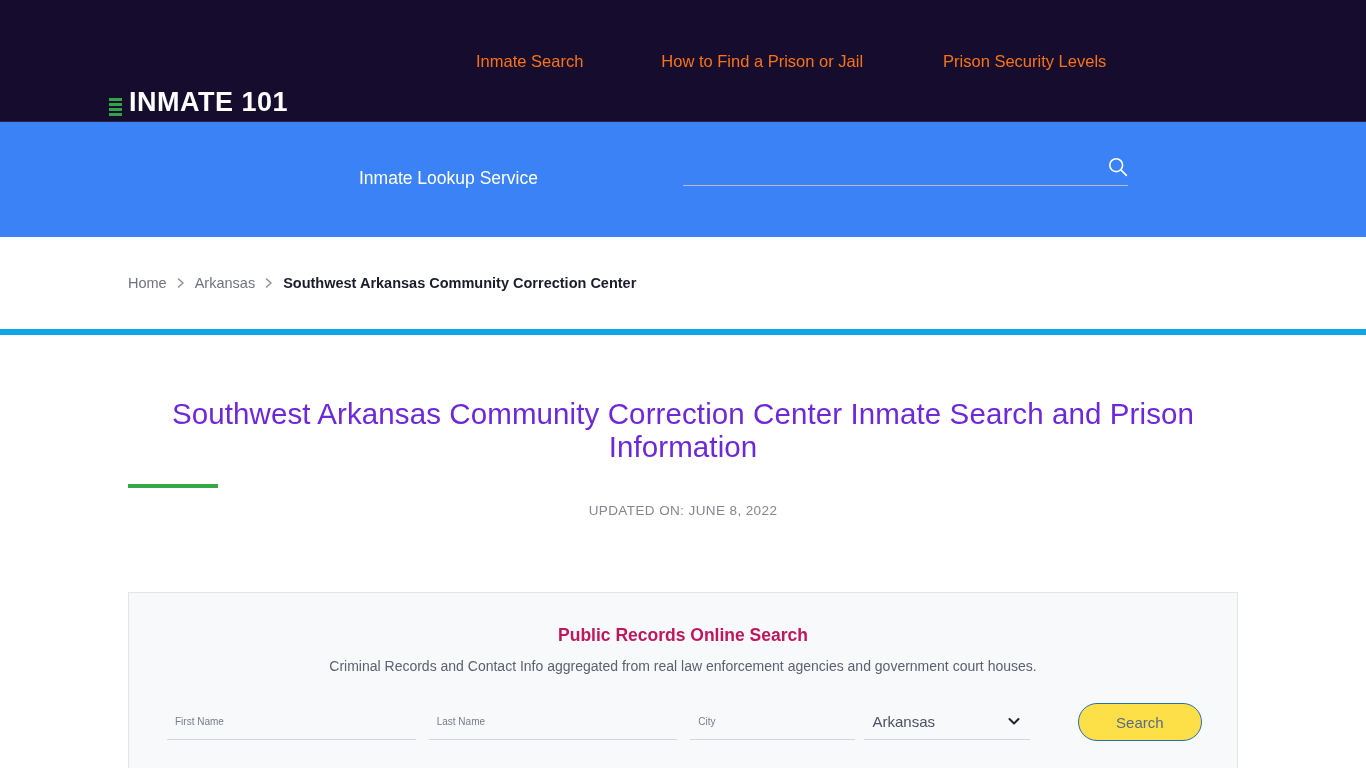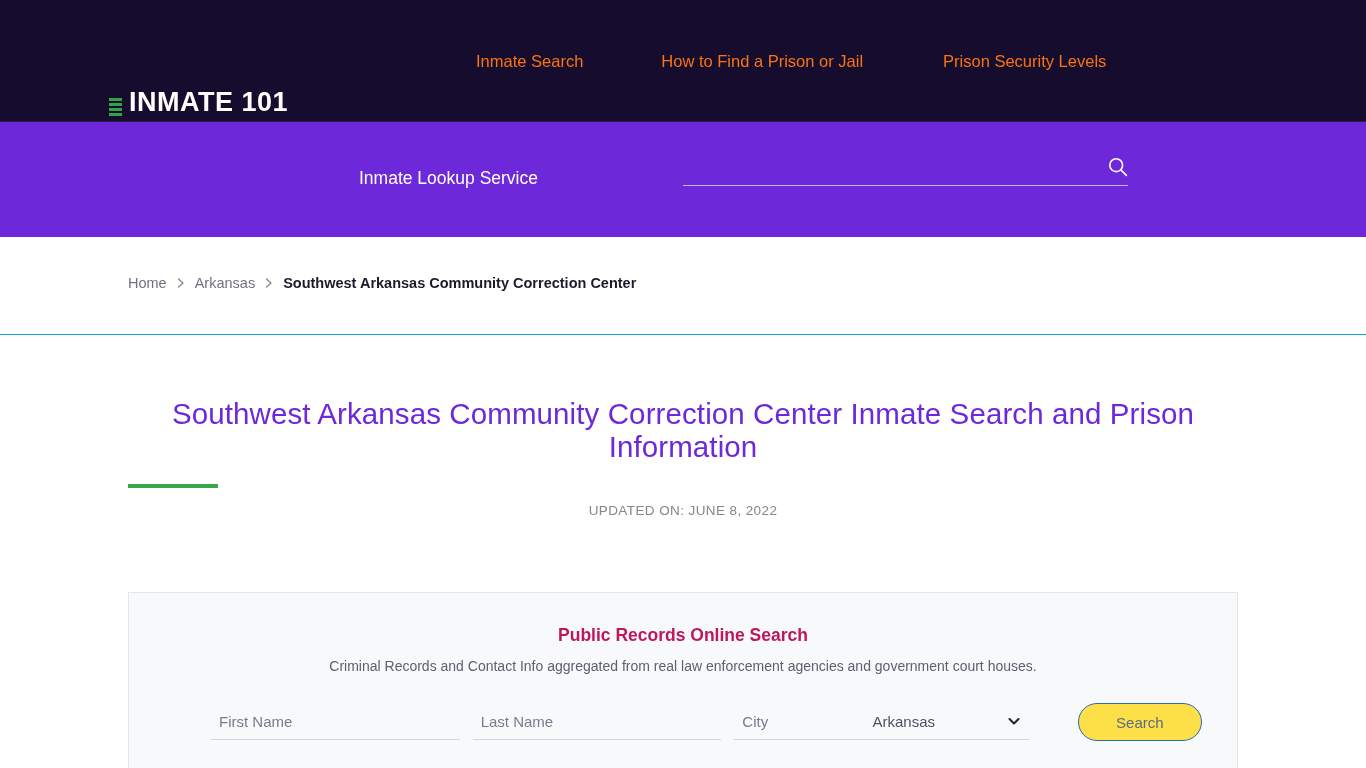--- a/index.html
+++ b/index.html
@@ -72,21 +72,21 @@
     text-decoration: none;
     white-space: nowrap;
     line-height: 26px;
   }
   .nav a.n1 { margin-left: 16px; }
   .nav a.n2 { margin-left: 78px; }
   .nav a.n3 { margin-left: 80px; }
 
   
   .searchband {
-    background: #6d28d9;
+    background: #3b82f6;
     height: 115px;
     position: relative;
     padding-left: 28px;
   }
   .lookup-label {
     position: absolute;
     left: 359px;
     top: 46px;
     color: #ffffff;
     font-size: 17.5px;
@@ -120,21 +120,21 @@
     height: 24px;
     background: none;
     border: none;
     padding: 0;
     cursor: pointer;
   }
 
   
   .crumbbar {
     height: 98px;
-    border-bottom: 1px solid #0ea5e9;
+    border-bottom: 6px solid #0ea5e9;
     position: relative;
     box-sizing: border-box;
     background: #fff;
   }
   .crumbs {
     position: absolute;
     left: 128px;
     top: 38px;
     display: flex;
     align-items: center;
@@ -227,26 +227,25 @@
     position: relative;
     height: 38px;
   }
   .fld input {
     width: 100%;
     height: 37px;
     background: transparent;
     border: none;
     border-bottom: 1px solid #d3d6dc;
     outline: none;
-    font-size: 15px;
+    font-size: 10px;
     color: #4d5160;
     font-family: "Liberation Sans", sans-serif;
     box-sizing: border-box;
     padding: 0 8px;
-    margin-left: 44px;
   }
   .fld input::placeholder { color: #787c8c; opacity: 1; }
   .f-first { width: 250px; }
   .f-last  { width: 250px; margin-left: 13px; }
   .f-city  { width: 166px; margin-left: 13px; }
   .f-state { width: 166px; margin-left: 9px; }
   .f-state select {
     width: 100%;
     height: 37px;
     background: transparent;

